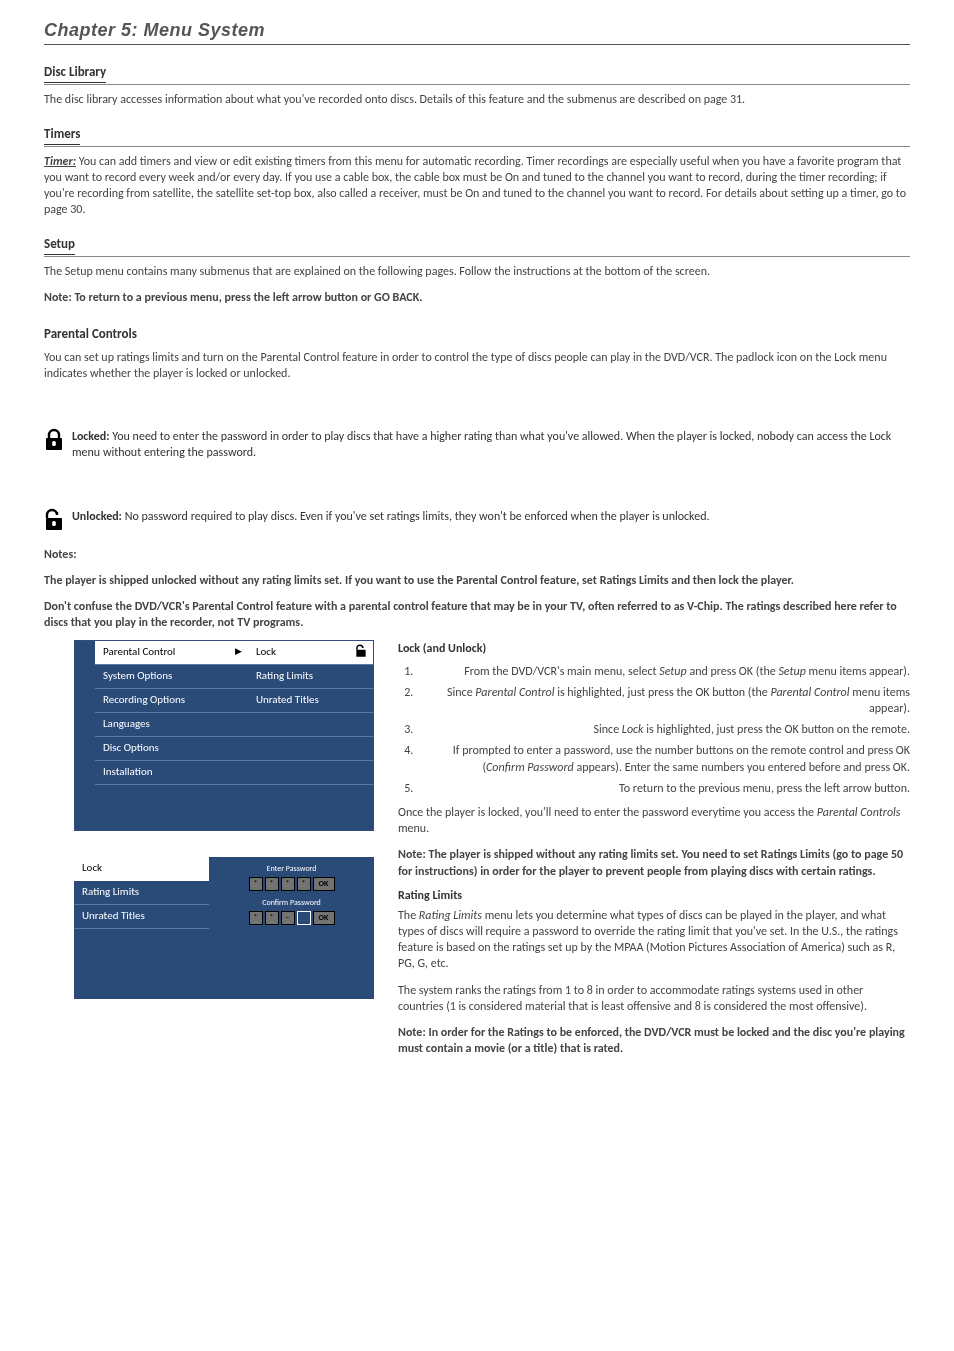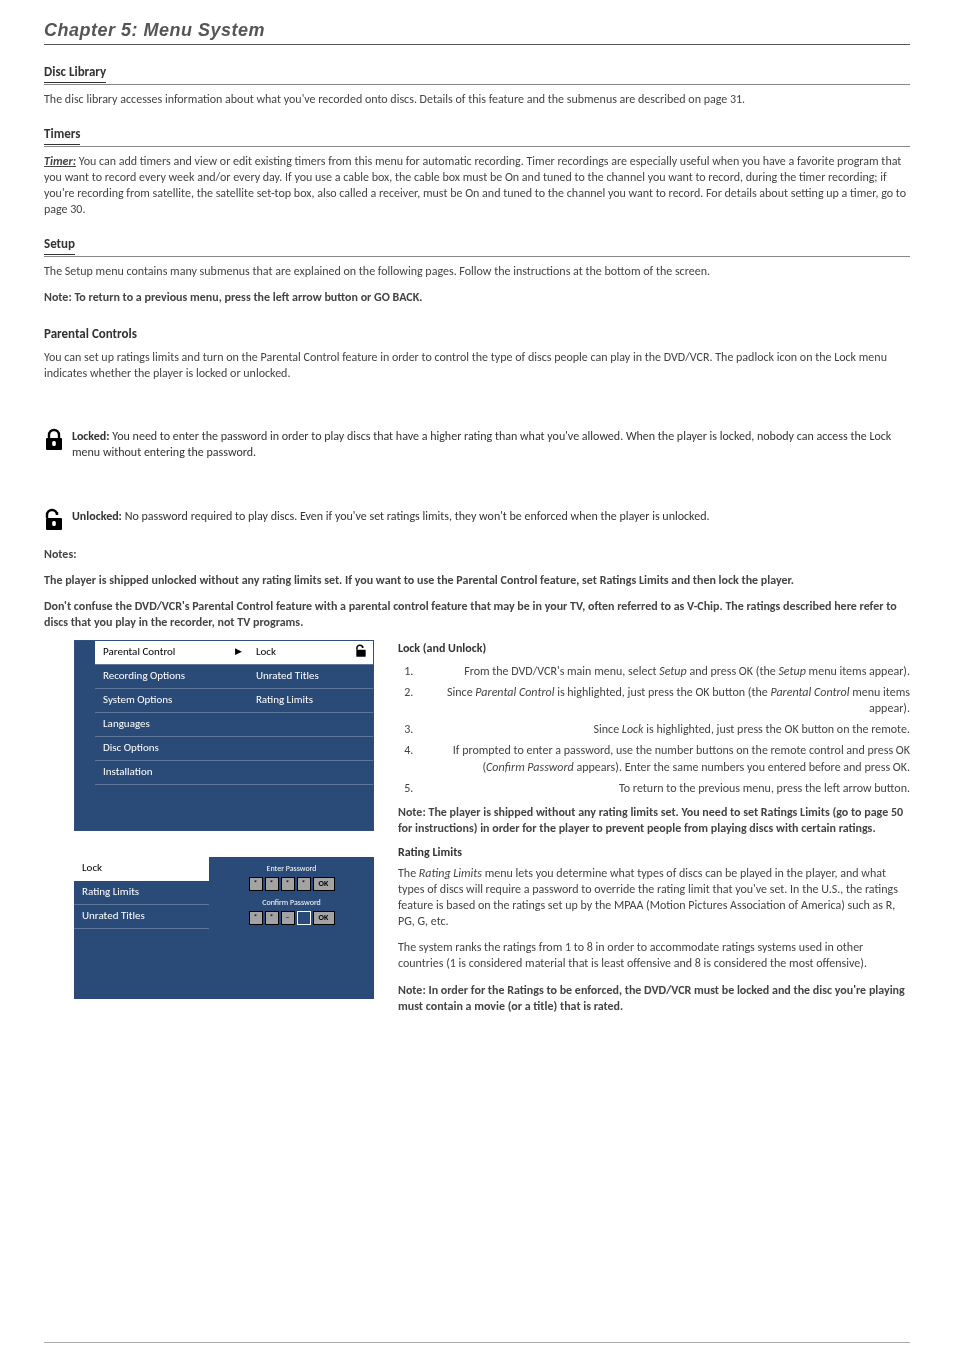--- a/index.html
+++ b/index.html
@@ -125,21 +125,21 @@
   .menu-box2 .mcol-left .mitem.active { background:#fff; color:#000; }
   .menu-box2 .mcol-right {
     flex: 1;
     padding: 6px 8px 8px 8px;
     color:#fff;
     font-size: 8px;
     text-align:center;
   }
   .pwd-row { display:flex; justify-content:center; gap:2px; margin:3px auto 6px auto; }
   .pwd-cell {
-    width: 14px; height: 14px; background:#a3a3a3; border:1px solid #000;
+    width: 14px; height: 14px; background:#737373; border:1px solid #000;
     display:flex; align-items:center; justify-content:center; font-size:8px; color:#000;
   }
   .pwd-cell.ok { width:22px; font-weight:bold; }
   .pwd-cell.dash::after { content:"–"; }
   .pwd-cell.dot::after { content:"*"; }
   .pwd-cell.blank { background:#2a4a78; border-color:#fff; }
   .menu-box2 .fill { height: 70px; }
 
   
   .rc-h { font-weight: bold; font-size: 12px; margin-bottom: 6px; }
@@ -223,26 +223,26 @@
             <span>Lock</span>
             <span class="lock-sm">
               <svg width="12" height="14" viewBox="0 0 20 24">
                     <path d="M5 10 V7 a5 5 0 0 1 10 0 V4" fill="none" stroke="#000" stroke-width="2.6" transform="translate(-2,0)"></path>
                     <rect x="2" y="10" width="16" height="12" rx="1" fill="#000"></rect>
                   </svg>
             </span>
           </td>
         </tr>
         <tr>
+              <td class="col-left">System Options</td>
+              <td>Rating Limits</td>
+            </tr>
+        <tr>
               <td class="col-left">Recording Options</td>
               <td>Unrated Titles</td>
-            </tr>
-        <tr>
-              <td class="col-left">System Options</td>
-              <td>Rating Limits</td>
             </tr>
         <tr>
               <td class="col-left">Languages</td>
               <td></td>
             </tr>
         <tr>
               <td class="col-left">Disc Options</td>
               <td></td>
             </tr>
         <tr>
@@ -287,20 +287,21 @@
 
   <div class="right-col">
     <div class="rc-h">Lock (and Unlock)</div>
     <ol class="steps">
       <li><span>From the DVD/VCR's main menu, select </span><span class="italic">Setup</span><span> and press OK (the </span><span class="italic">Setup</span><span> menu items appear).</span></li>
       <li><span>Since </span><span class="italic">Parental Control</span><span> is highlighted, just press the OK button (the </span><span class="italic">Parental Control</span><span> menu items appear).</span></li>
       <li><span>Since </span><span class="italic">Lock</span><span> is highlighted, just press the OK button on the remote.</span></li>
       <li><span>If prompted to enter a password, use the number buttons on the remote control and press OK (</span><span class="italic">Confirm Password</span><span> appears). Enter the same numbers you entered before and press OK.</span></li>
       <li><span>To return to the previous menu, press the left arrow button.</span></li>
     </ol>
+    <p><span>Once the player is locked, you'll need to enter the password everytime you access the </span><span class="italic">Parental Controls</span><span> menu.</span></p>
     <p class="rc-note">Note: The player is shipped without any rating limits set. You need to set Ratings Limits (go to page 50 for instructions) in order for the player to prevent people from playing discs with certain ratings.</p>
 
     <div class="rc-sub">Rating Limits</div>
     <p><span>The </span><span class="italic">Rating Limits</span><span> menu lets you determine what types of discs can be played in the player, and what types of discs will require a password to override the rating limit that you've set. In the U.S., the ratings feature is based on the ratings set up by the MPAA (Motion Pictures Association of America) such as R, PG, G, etc.</span></p>
     <p>The system ranks the ratings from 1 to 8 in order to accommodate ratings systems used in other countries (1 is considered material that is least offensive and 8 is considered the most offensive).</p>
     <p class="rc-note">Note: In order for the Ratings to be enforced, the DVD/VCR must be locked and the disc you're playing must contain a movie (or a title) that is rated.</p>
   </div>
 </div>
 
 <div class="footer">

